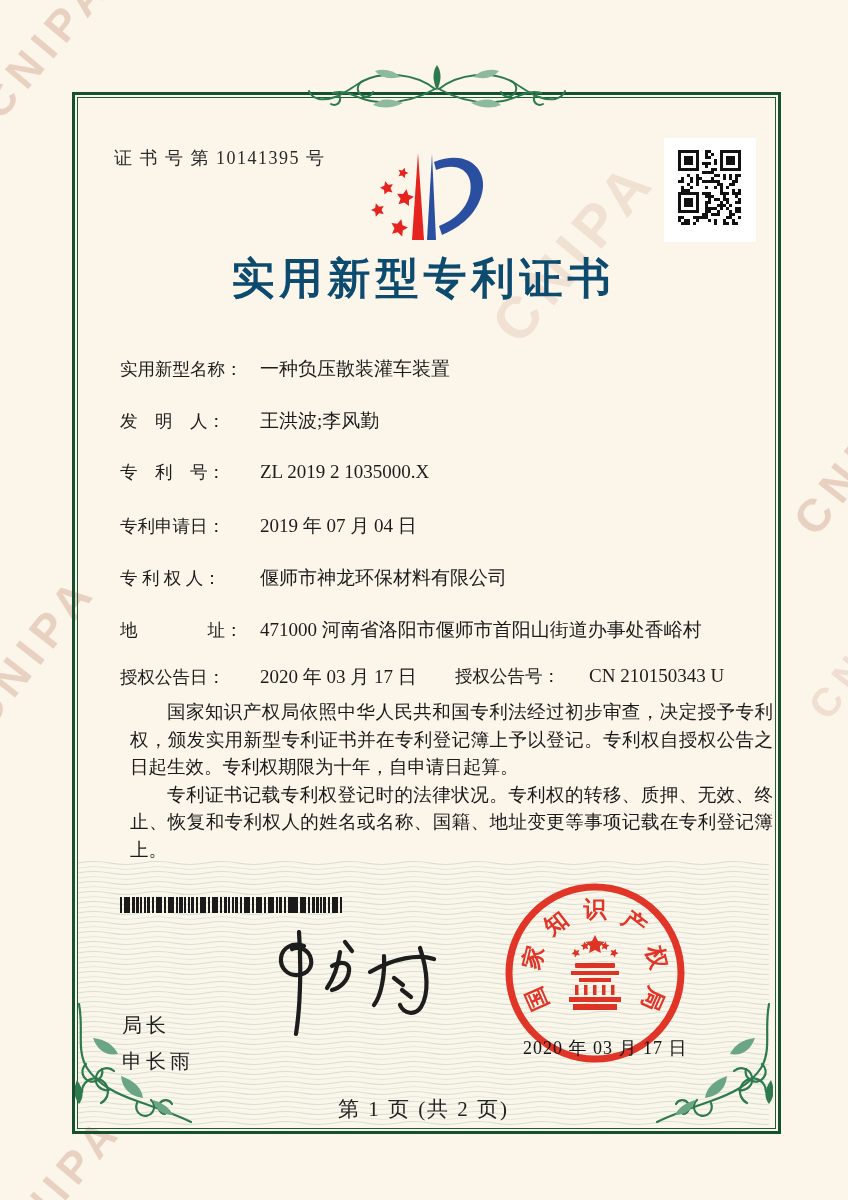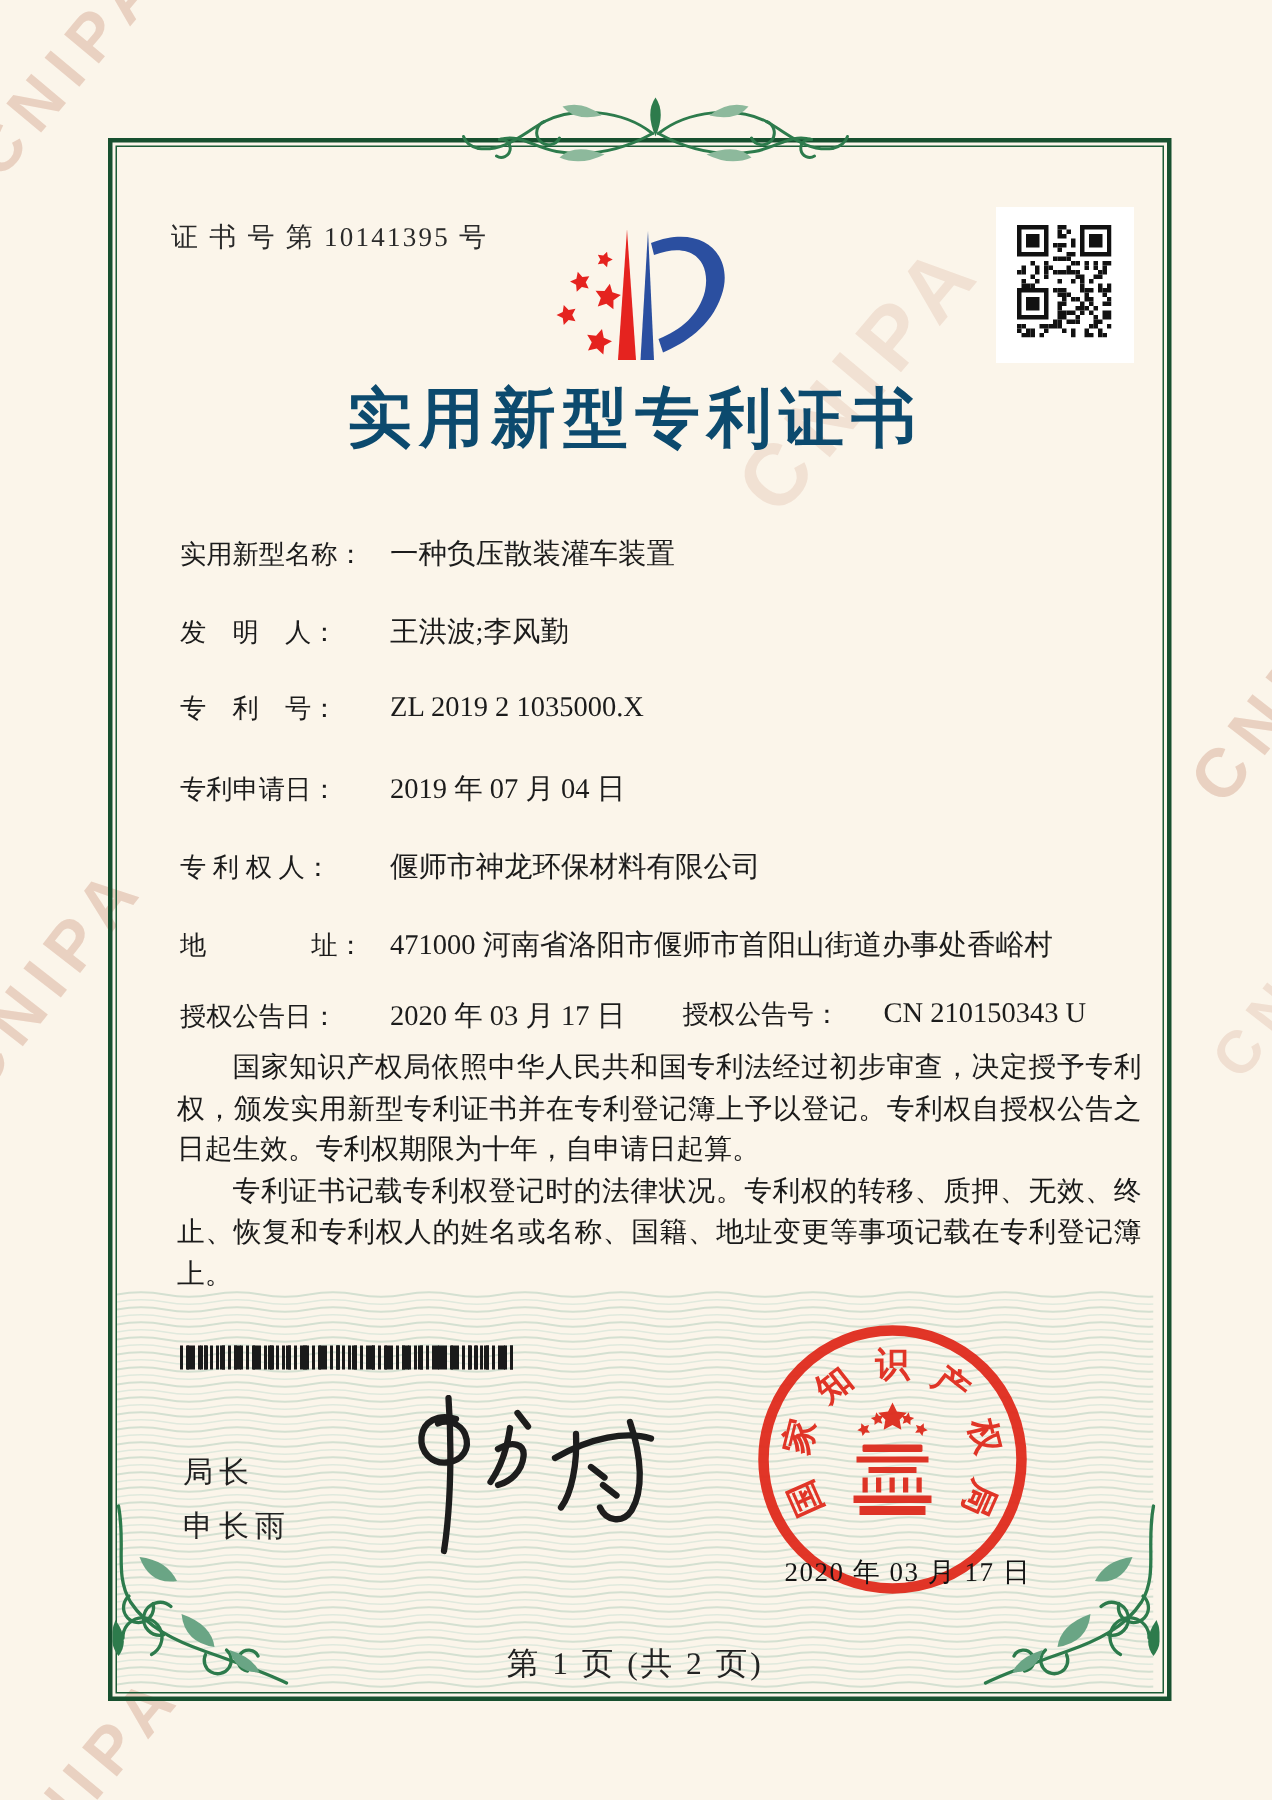--- a/index.html
+++ b/index.html
@@ -17,31 +17,31 @@
   .cert-no{position:absolute;left:114px;top:146px;font-size:18px;letter-spacing:1.5px;color:#2a2a2a;}
   .logo{position:absolute;left:358px;top:140px;}
   .qrbox{position:absolute;left:664px;top:138px;width:92px;height:104px;background:#ffffff;}
   .qr{position:absolute;left:678px;top:150px;}
   .title{position:absolute;left:72px;top:250px;width:703px;text-align:center;
          font-size:43px;font-weight:bold;letter-spacing:5px;color:#0c4a6e;}
   
   .row{position:absolute;left:120px;display:flex;align-items:center;font-size:19px;white-space:nowrap;gap:24px;}
   .lab{display:inline-block;width:116px;flex:none;font-size:17.5px;color:#1c1c1c;}
   .val{font-size:19px;color:#1c1c1c;}
-  .paras{position:absolute;left:118px;top:699px;width:643px;font-size:18.5px;
+  .paras{position:absolute;left:130px;top:699px;width:643px;font-size:18.5px;
          line-height:27.5px;text-align:justify;color:#1a1a1a;}
   .paras p{margin:0;text-indent:2em;}
   
   .barcode{position:absolute;left:120px;top:897px;width:222px;height:16px;
     background-image:
       repeating-linear-gradient(90deg,#1a1a1a 0 2px,rgba(0,0,0,0) 2px 4px),
       repeating-linear-gradient(90deg,rgba(0,0,0,0) 0 5px,#1a1a1a 5px 8px,rgba(0,0,0,0) 8px 11px),
       repeating-linear-gradient(90deg,rgba(0,0,0,0) 0 13px,#1a1a1a 13px 15px,rgba(0,0,0,0) 15px 23px);}
   .signer{position:absolute;left:122px;font-family:"Liberation Sans","DejaVu Sans",sans-serif;
-          font-size:20px;letter-spacing:4px;color:#222;}
+          font-size:20px;letter-spacing:4px;color:#222;margin-top:44px;}
   .sig{position:absolute;left:248px;top:930px;}
   .seal{position:absolute;left:501px;top:879px;opacity:.95;}
   .seal-date{position:absolute;left:523px;top:1036px;font-size:18px;letter-spacing:1px;color:#141414;}
   .page-info{position:absolute;left:72px;top:1095px;width:703px;text-align:center;
              font-size:21px;letter-spacing:2px;color:#222;}
   .footer-note{position:absolute;left:50%;transform:translateX(-50%);top:1139px;
                background:#fffdf6;padding:8px 24px;font-size:16px;letter-spacing:3px;color:#1a1a1a;}
   .topOrn{position:absolute;left:307px;top:63px;}
   .cornerBR{position:absolute;left:653px;top:1000px;}
   .cornerBL{position:absolute;left:75px;top:1000px;}

